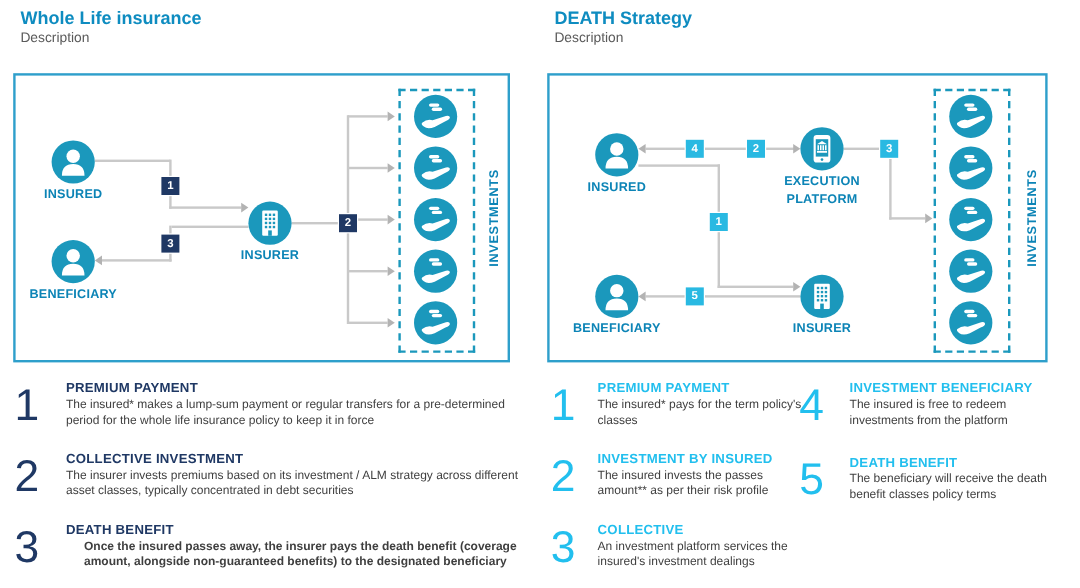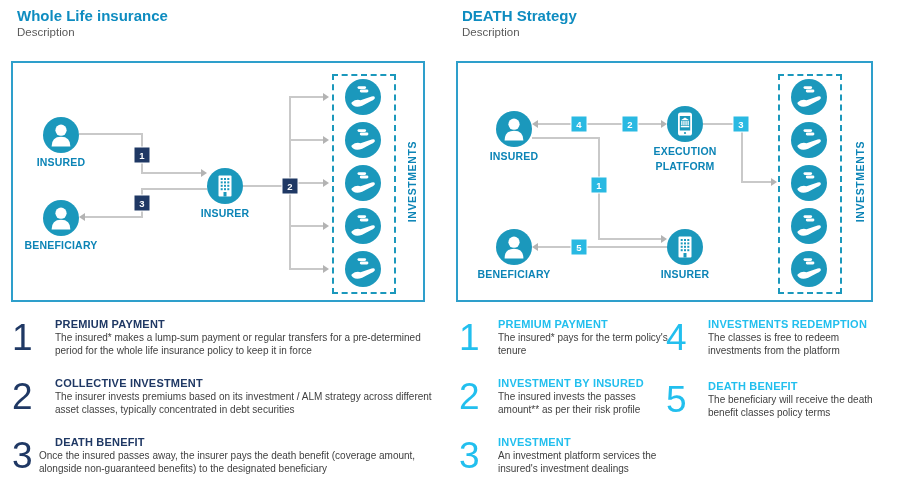--- a/index.html
+++ b/index.html
@@ -269,33 +269,33 @@
 <div class="item-num navy" style="left:12px;top:320px;">1</div>
 <div class="item-head navy" style="left:55px;top:318px;">PREMIUM PAYMENT</div>
 <div class="item-body" style="left:55px;top:331px;width:392px;">The insured* makes a lump-sum payment or regular transfers for a pre-determined period for the whole life insurance policy to keep it in force</div>
 
 <div class="item-num navy" style="left:12px;top:379px;">2</div>
 <div class="item-head navy" style="left:55px;top:377px;">COLLECTIVE INVESTMENT</div>
 <div class="item-body" style="left:55px;top:390px;width:392px;">The insurer invests premiums based on its investment / ALM strategy across different asset classes, typically concentrated in debt securities</div>
 
 <div class="item-num navy" style="left:12px;top:438px;">3</div>
 <div class="item-head navy" style="left:55px;top:436px;">DEATH BENEFIT</div>
-<div class="item-body" style="left:39px;top:449px;width:400px;">Once the insured passes away, the insurer pays the death benefit (coverage amount, alongside non-guaranteed benefits) to the designated beneficiary</div>
+<div class="item-body" style="left:70px;top:449px;width:400px;font-weight:bold;">Once the insured passes away, the insurer pays the death benefit (coverage amount, alongside non-guaranteed benefits) to the designated beneficiary</div>
 
 <div class="item-num cyan" style="left:459px;top:320px;">1</div>
 <div class="item-head cyan" style="left:498px;top:318px;">PREMIUM PAYMENT</div>
-<div class="item-body" style="left:498px;top:331px;width:170px;">The insured* pays for the term policy's tenure</div>
+<div class="item-body" style="left:498px;top:331px;width:170px;">The insured* pays for the term policy's classes</div>
 
 <div class="item-num cyan" style="left:459px;top:379px;">2</div>
 <div class="item-head cyan" style="left:498px;top:377px;">INVESTMENT BY INSURED</div>
 <div class="item-body" style="left:498px;top:390px;width:178px;">The insured invests the passes amount** as per their risk profile</div>
 
 <div class="item-num cyan" style="left:459px;top:438px;">3</div>
-<div class="item-head cyan" style="left:498px;top:436px;">INVESTMENT</div>
+<div class="item-head cyan" style="left:498px;top:436px;">COLLECTIVE</div>
 <div class="item-body" style="left:498px;top:449px;width:178px;">An investment platform services the insured's investment dealings</div>
 
 <div class="item-num cyan" style="left:666px;top:320px;">4</div>
-<div class="item-head cyan" style="left:708px;top:318px;">INVESTMENTS REDEMPTION</div>
-<div class="item-body" style="left:708px;top:331px;width:175px;">The classes is free to redeem investments from the platform</div>
+<div class="item-head cyan" style="left:708px;top:318px;">INVESTMENT BENEFICIARY</div>
+<div class="item-body" style="left:708px;top:331px;width:175px;">The insured is free to redeem investments from the platform</div>
 
 <div class="item-num cyan" style="left:666px;top:382px;">5</div>
 <div class="item-head cyan" style="left:708px;top:380px;">DEATH BENEFIT</div>
 <div class="item-body" style="left:708px;top:393px;width:180px;">The beneficiary will receive the death benefit classes policy terms</div>
 
 </body></html>

